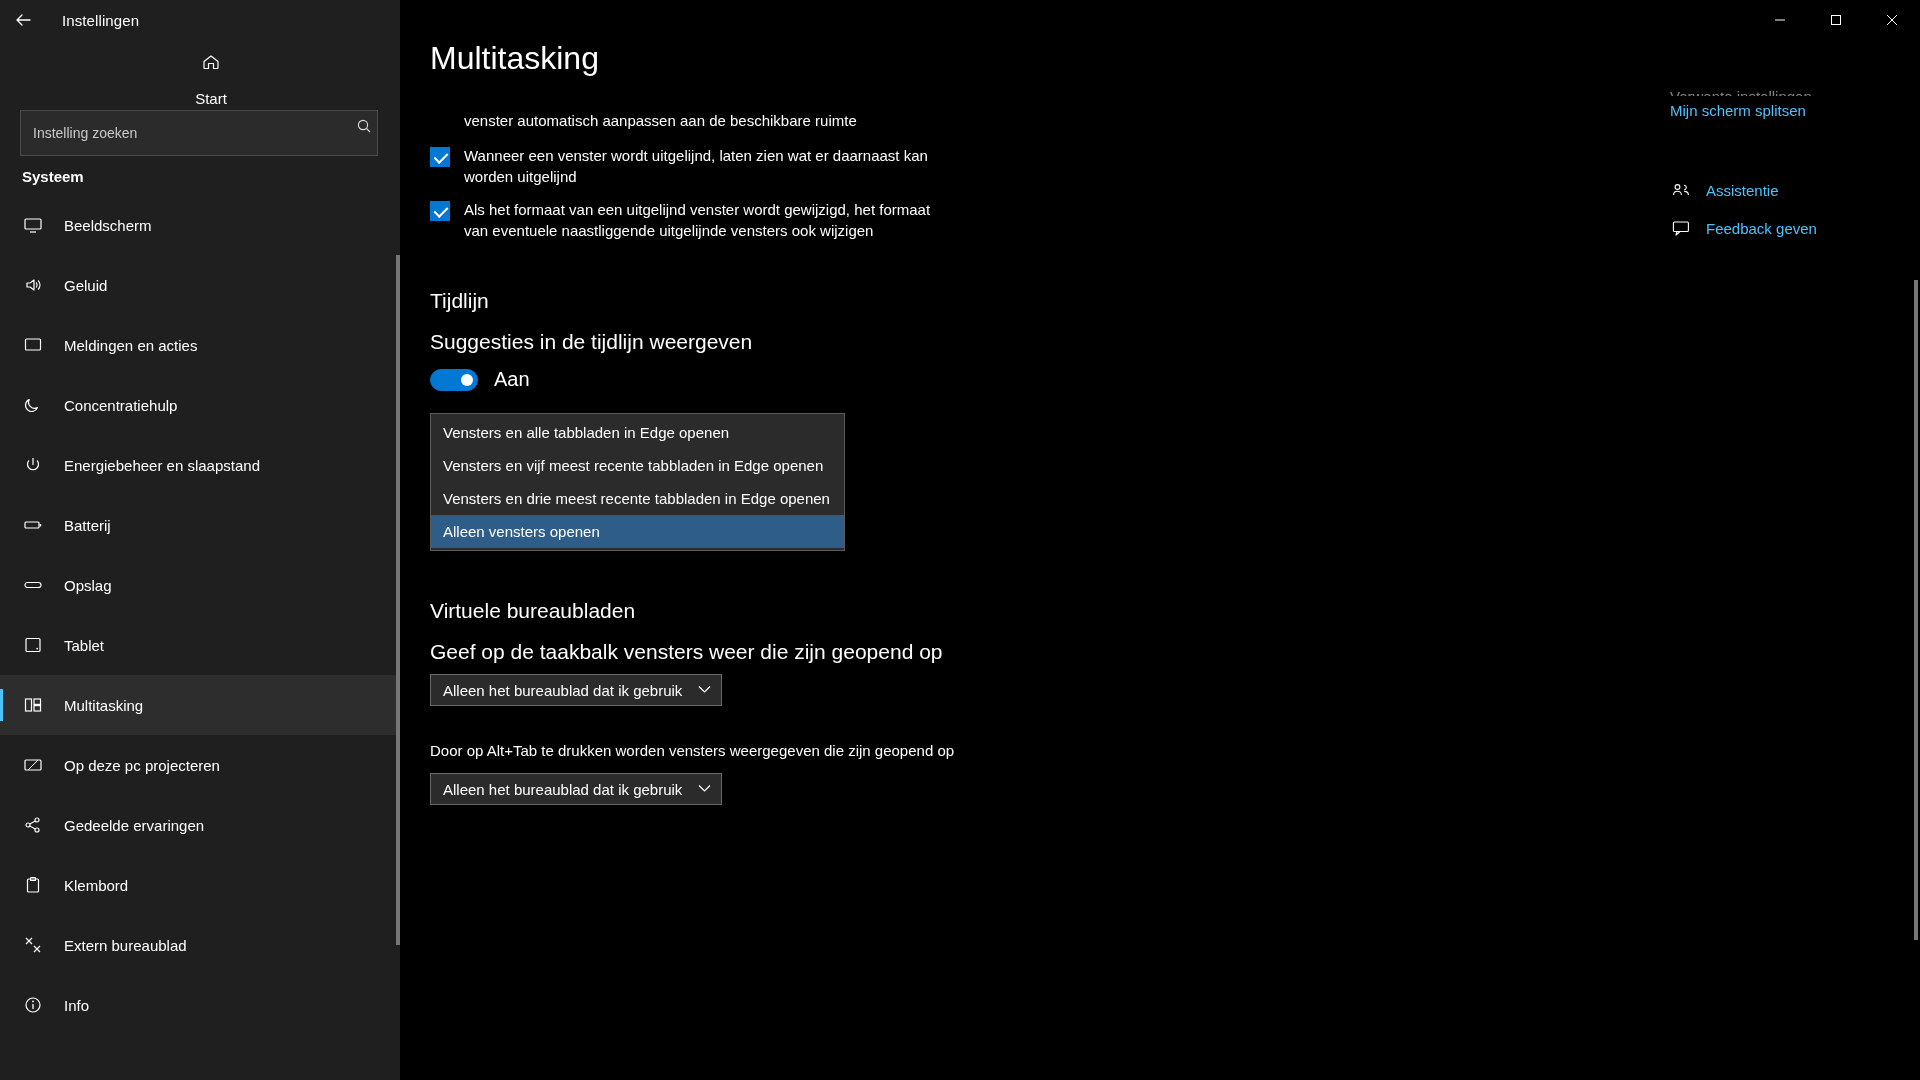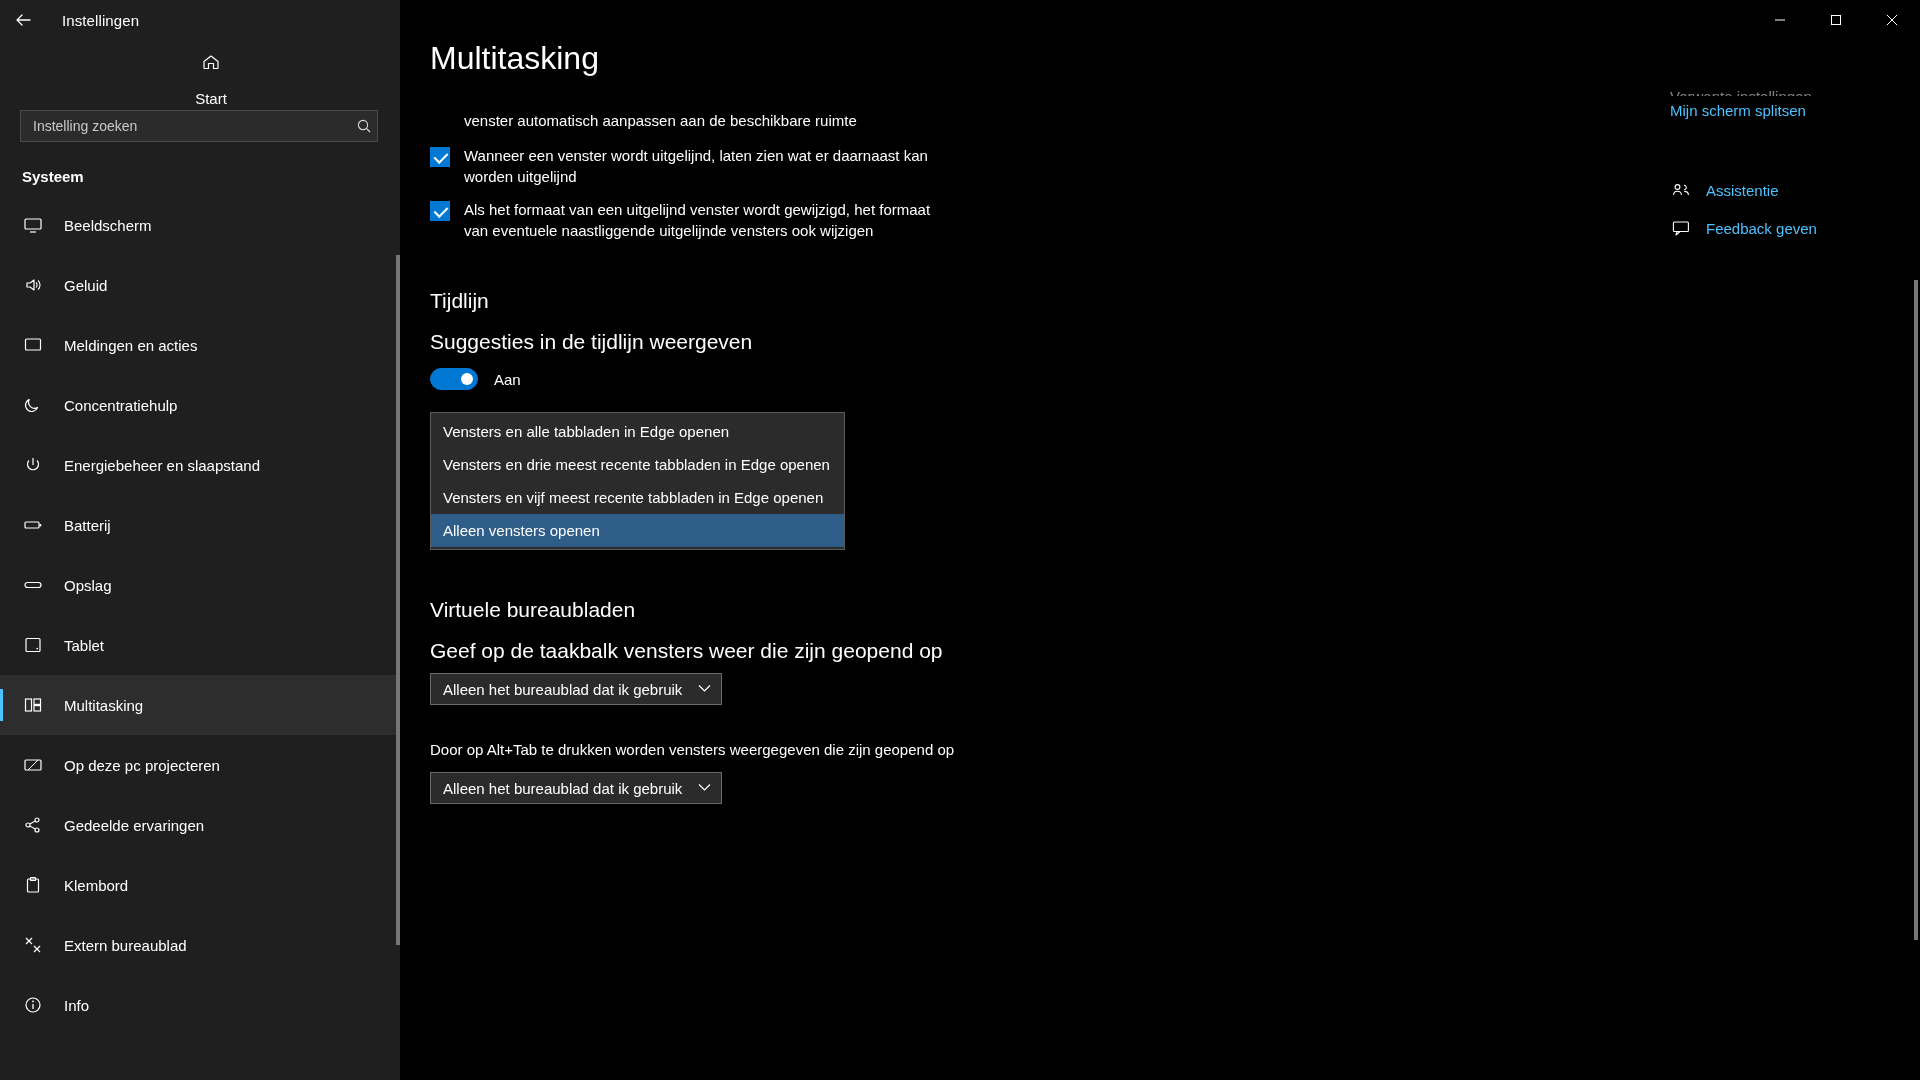--- a/index.html
+++ b/index.html
@@ -42,21 +42,21 @@
   .side-start {
     display: flex; align-items: center; gap: 18px;
     height: 44px; padding-left: 22px; margin-top: 12px; flex-direction: column;
   }
   .side-start .label { font-size: 15px; }
   .search-wrap {
     margin: 14px 20px 0 20px; position: relative;
     height: 32px;
   }
   .search-input {
-    width: 358px; height: 32px; background: #2b2b2b;
+    width: 358px; height: 46px; background: #2b2b2b;
     border: 1px solid #4a4a4a; color: #e6e6e6;
     font-size: 14px; padding: 0 32px 0 12px;
     font-family: "Liberation Sans", sans-serif;
     outline: none;
   }
   .search-input::placeholder { color: #c9c9c9; }
   .search-icon-btn {
     position: absolute; right: 1px; top: 1px; width: 30px; height: 30px;
     display: flex; align-items: center; justify-content: center; color: #dcdcdc;
   }
@@ -115,21 +115,21 @@
   
   .toggle-row { display: flex; align-items: center; gap: 16px; margin-top: 16px; }
   .toggle {
     width: 48px; height: 22px; border-radius: 11px; background: #0078d4;
     position: relative; border: 1px solid #0078d4;
   }
   .toggle .knob {
     position: absolute; right: 4px; top: 4px; width: 12px; height: 12px;
     border-radius: 50%; background: #ffffff;
   }
-  .toggle-label { font-size: 15px; color: #ffffff; }
+  .toggle-label { font-size: 20px; color: #ffffff; }
 
   
   .dropdown-open {
     margin-top: 22px; width: 415px; background: #2b2b2b;
     border: 1px solid #5a5a5a; padding: 2px 0;
   }
   .dd-item {
     height: 33px; display: flex; align-items: center;
     padding-left: 12px; font-size: 15px; color: #ffffff;
   }
@@ -391,22 +391,22 @@
 
       <div class="toggle-row">
         <div class="toggle">
           <div class="knob"></div>
         </div>
         <div class="toggle-label">Aan</div>
       </div>
 
       <div class="dropdown-open">
         <div class="dd-item">Vensters en alle tabbladen in Edge openen</div>
+        <div class="dd-item">Vensters en vijf meest recente tabbladen in Edge openen</div>
         <div class="dd-item">Vensters en drie meest recente tabbladen in Edge openen</div>
-        <div class="dd-item">Vensters en vijf meest recente tabbladen in Edge openen</div>
         <div class="dd-item selected">Alleen vensters openen</div>
       </div>
 
       <div class="section-title">Virtuele bureaubladen</div>
 
       <div class="body-text">Geef op de taakbalk vensters weer die zijn geopend op</div>
       <div class="select-box">
         <span>Alleen het bureaublad dat ik gebruik</span>
         <span class="chev">
           <svg width="13" height="9" viewBox="0 0 13 9">

